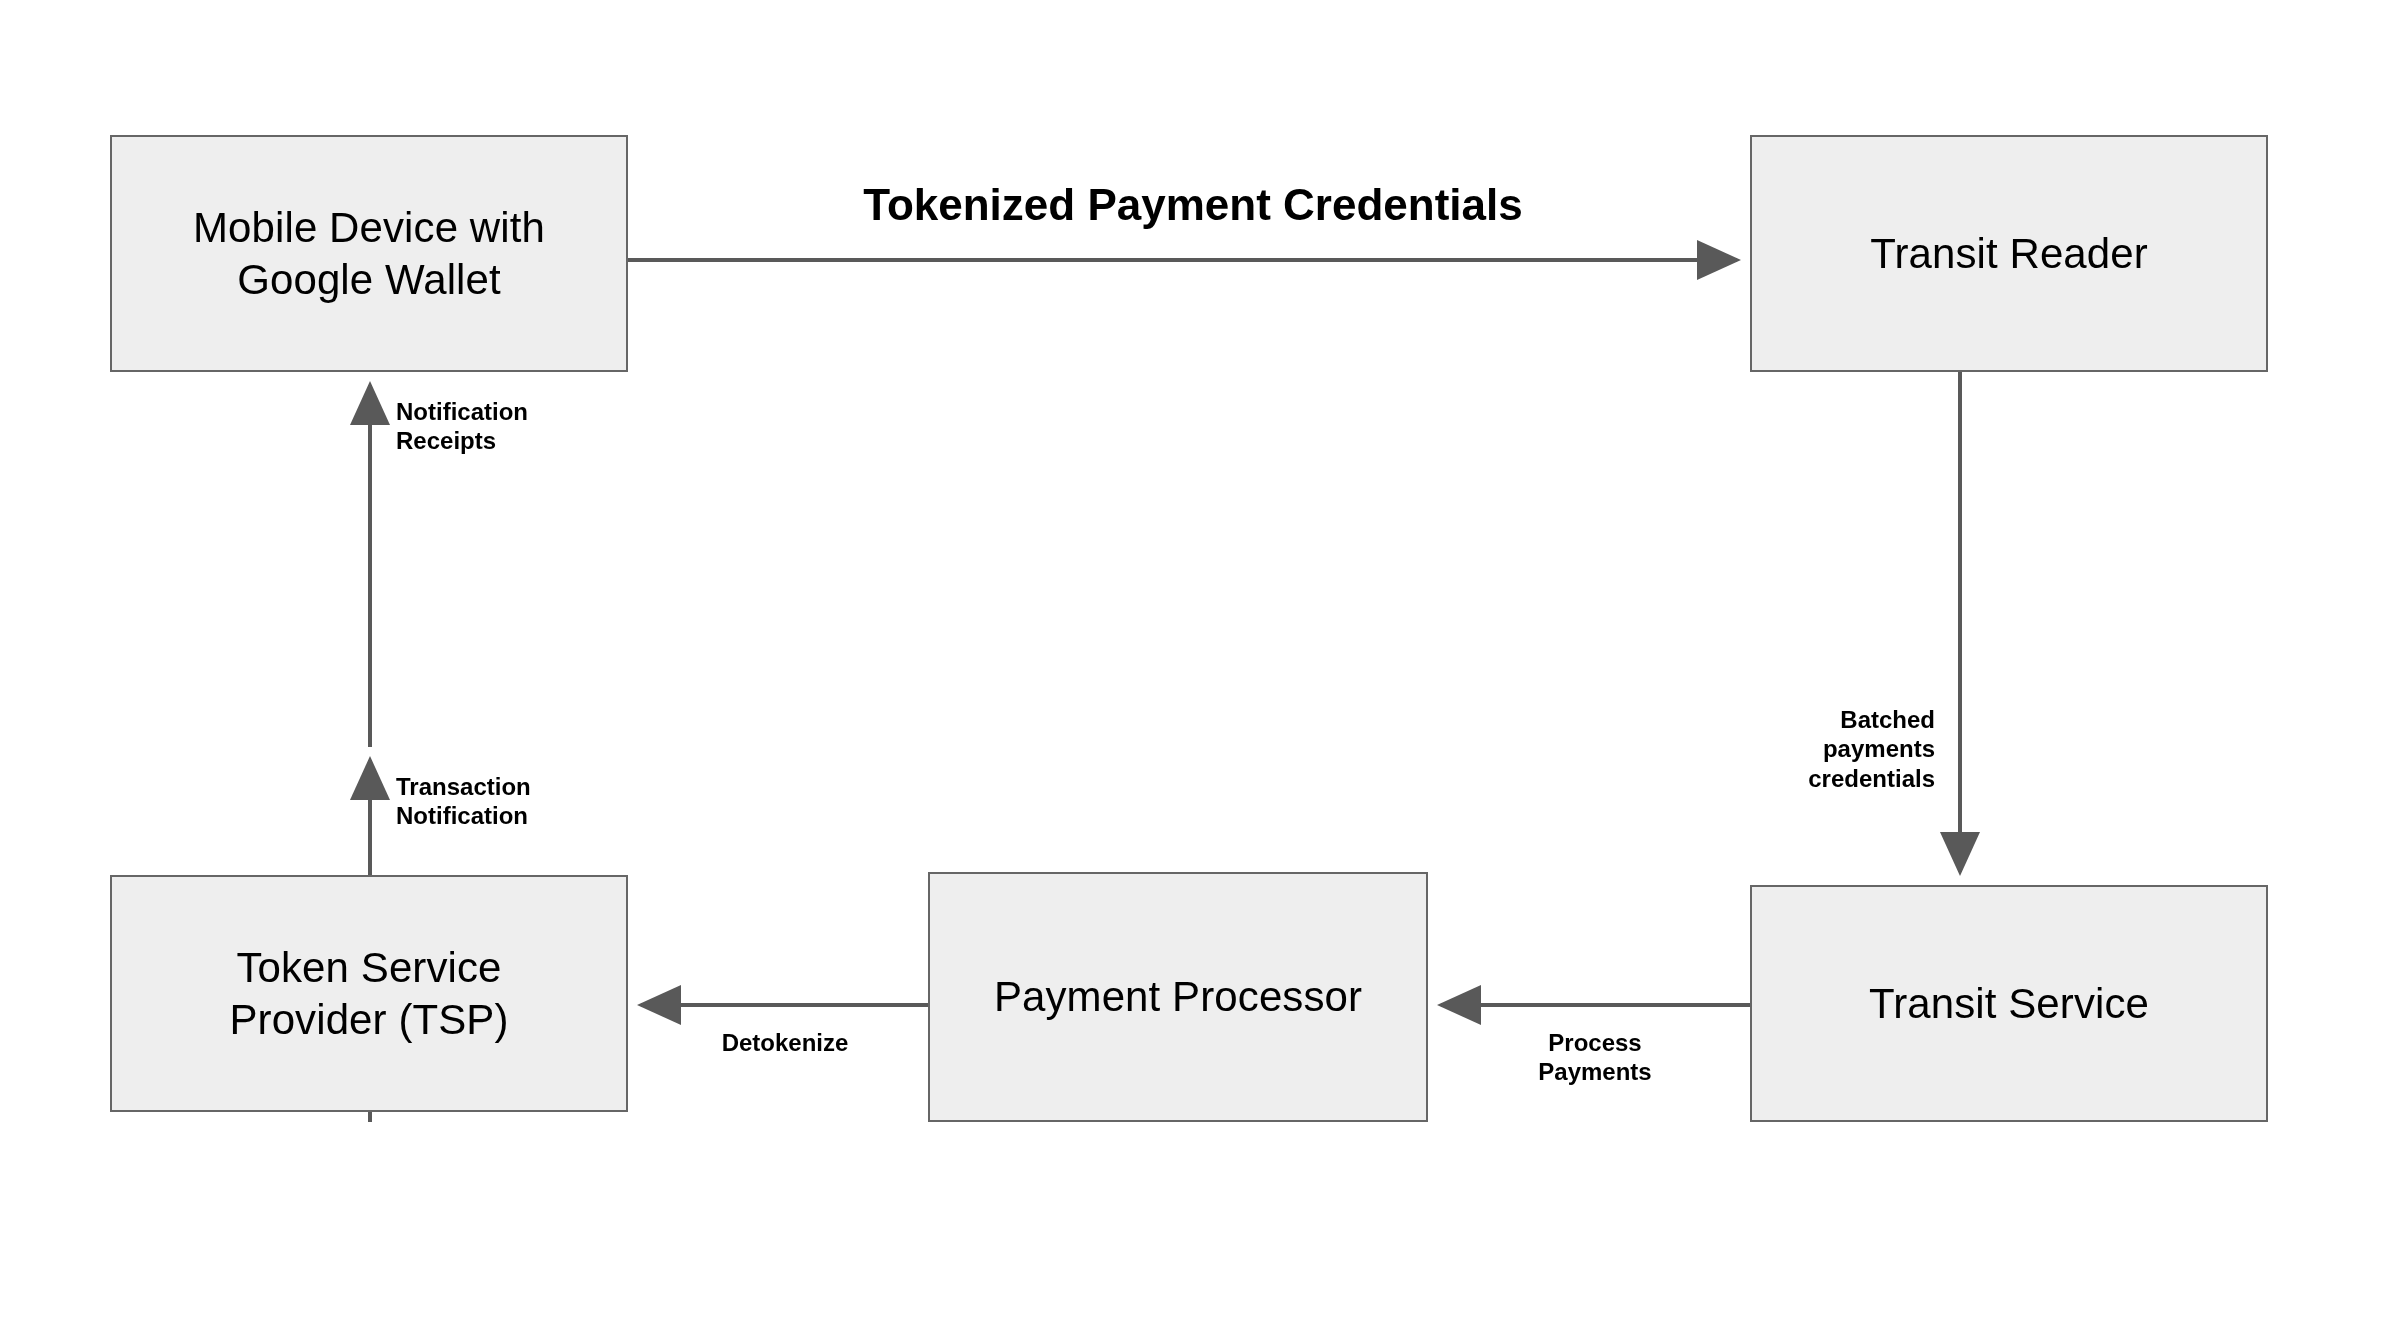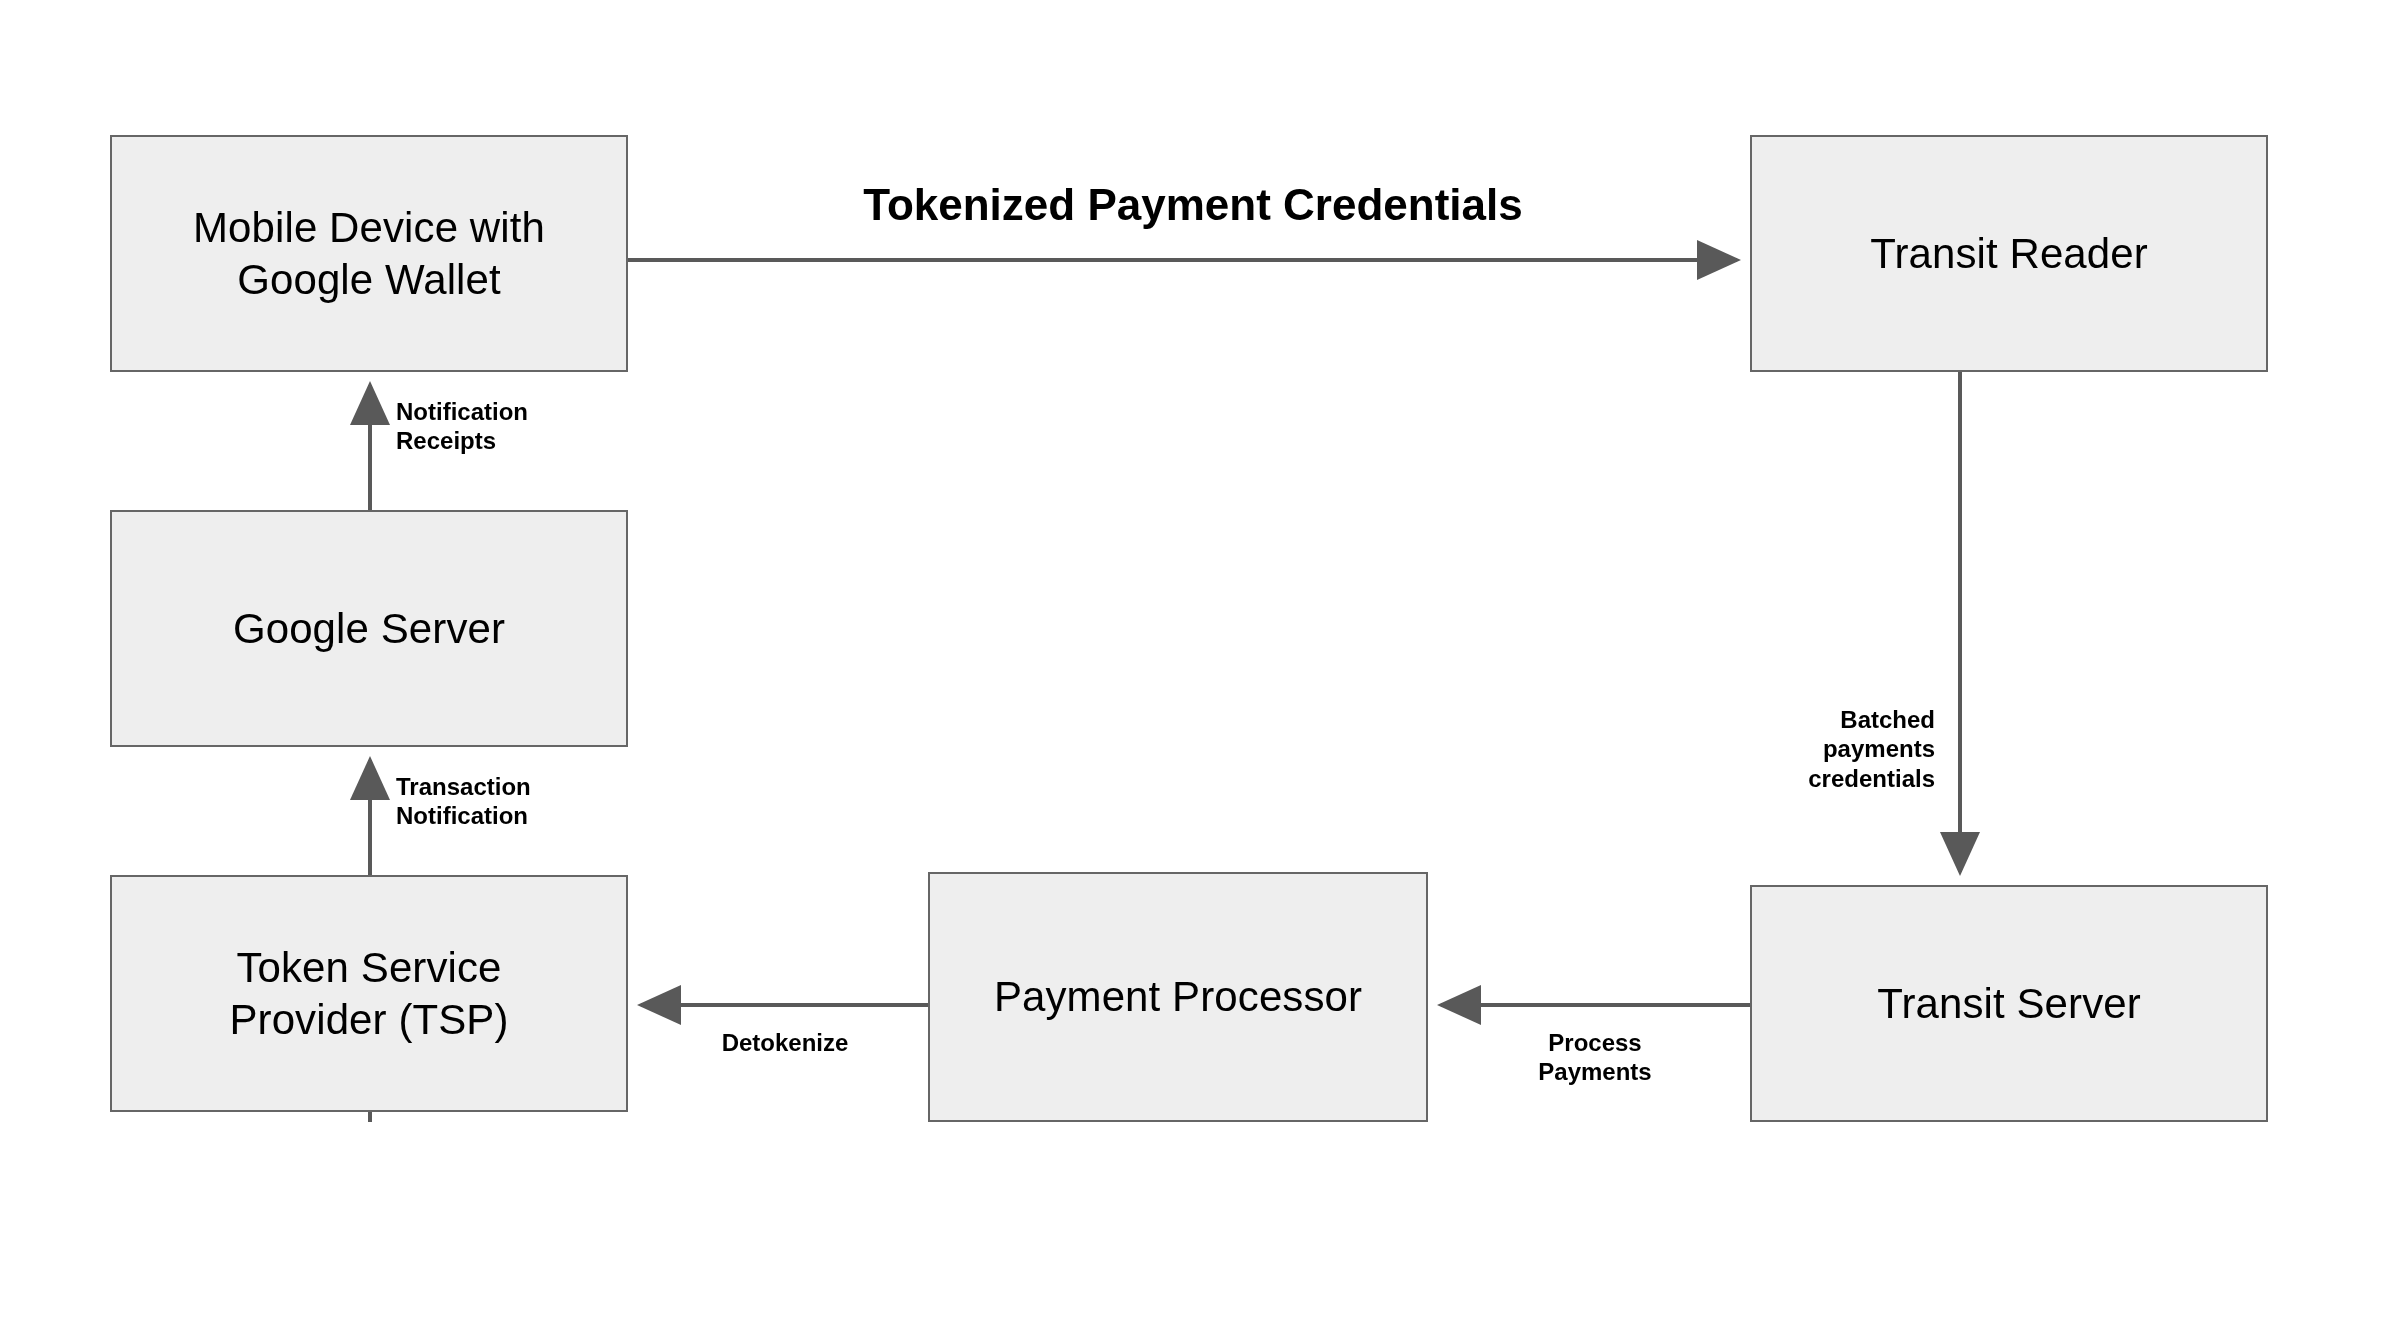--- a/index.html
+++ b/index.html
@@ -96,35 +96,32 @@
     <line x1="370" y1="1122" x2="370" y2="760" stroke="#595959" stroke-width="4" marker-end="url(#arrow-up)"></line>
 
     <line x1="370" y1="747" x2="370" y2="385" stroke="#595959" stroke-width="4" marker-end="url(#arrow-up)"></line>
   </svg>
 
   <div class="node" style="left:110px; top:135px; width:518px; height:237px;">
     <span class="node-label">Mobile Device with
 Google Wallet</span>
   </div>
 
-  <div class="node" style="left:110px; top:510px; width:518px; height:237px;">
-    <span class="node-label">Google Server</span>
-  </div>
 
   <div class="node" style="left:110px; top:875px; width:518px; height:237px;">
     <span class="node-label">Token Service
 Provider (TSP)</span>
   </div>
 
   <div class="node" style="left:1750px; top:135px; width:518px; height:237px;">
     <span class="node-label">Transit Reader</span>
   </div>
 
   <div class="node" style="left:1750px; top:885px; width:518px; height:237px;">
-    <span class="node-label">Transit Server</span>
+    <span class="node-label">Transit Service</span>
   </div>
 
   <div class="node" style="left:928px; top:872px; width:500px; height:250px;">
     <span class="node-label">Payment Processor</span>
   </div>
 
   <div class="edge-label center" style="left:843px; top:178px; width:700px; font-size:44px;">Tokenized Payment Credentials</div>
 
 
   <div class="edge-label right" style="left:1580px; top:705px; width:355px;">Batched

